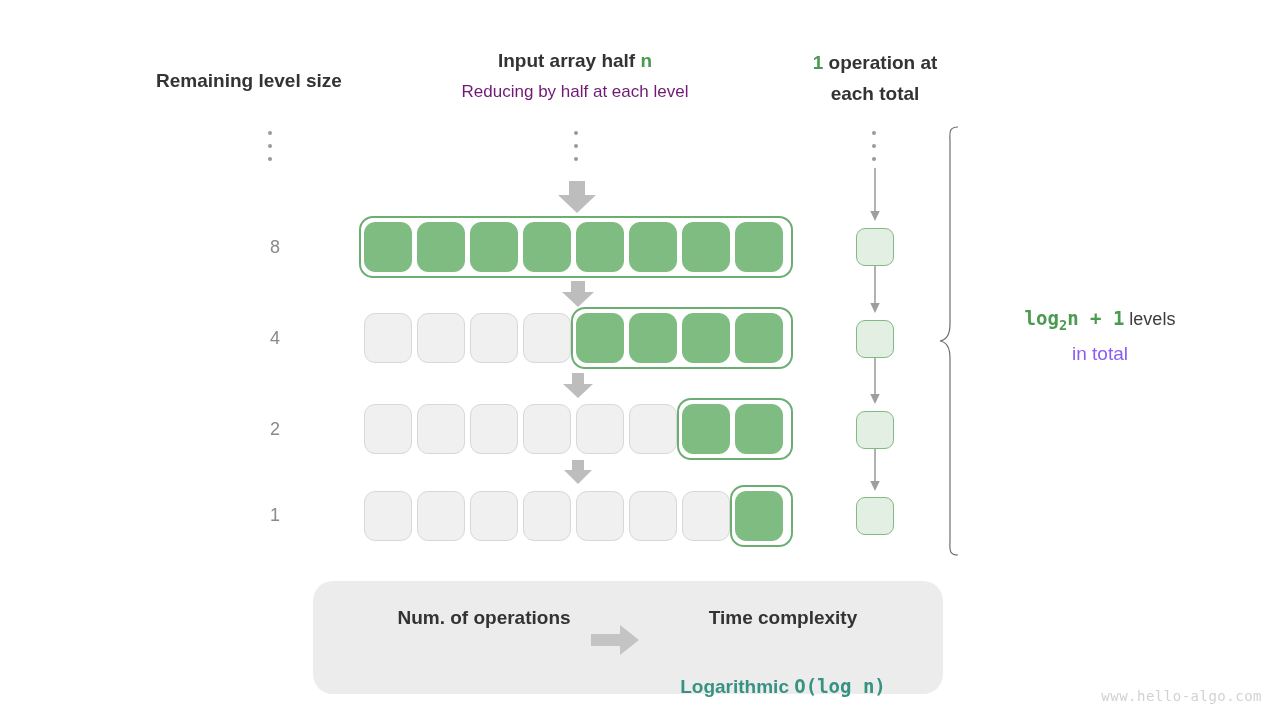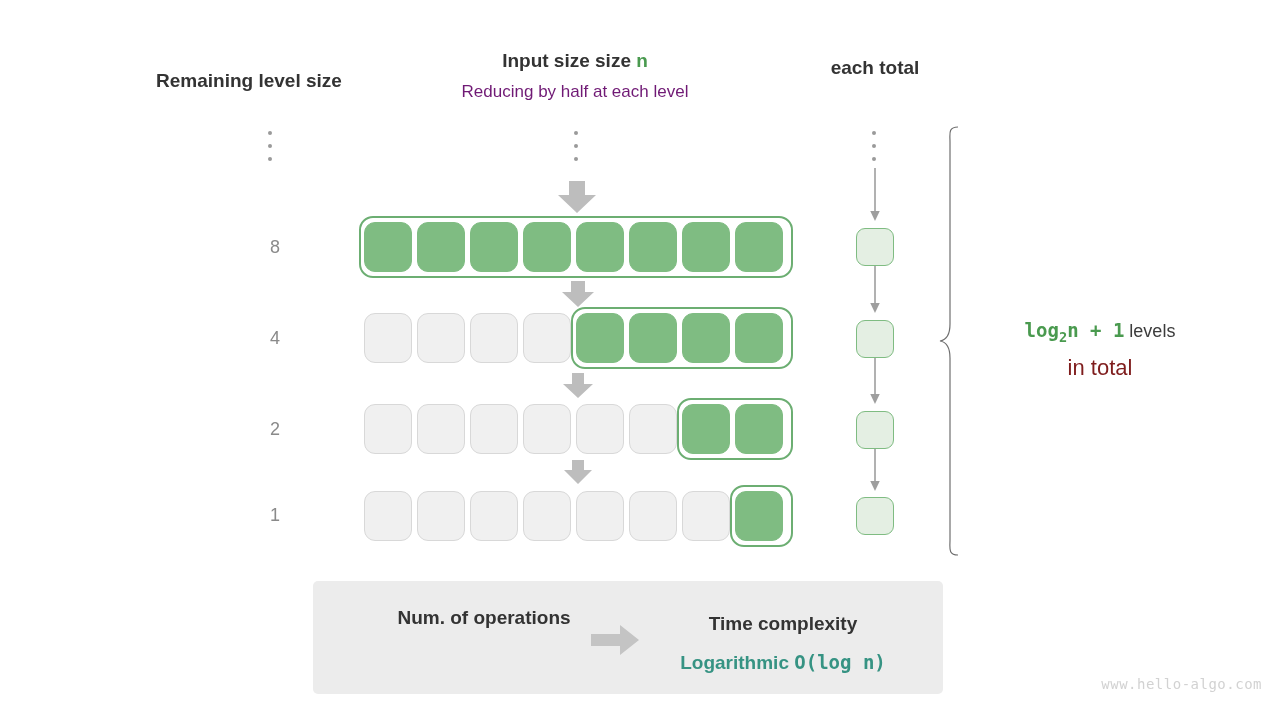--- a/index.html
+++ b/index.html
@@ -105,47 +105,46 @@
     border: 1.6px solid #7fbc82;
     box-sizing: border-box;
   }
 
   
   .brace-note {
     position: absolute;
     text-align: center;
     line-height: 1.45;
     white-space: nowrap;
-    margin-top: 12px;
   }
   .mono-green {
     font-family: "DejaVu Sans Mono", monospace;
     font-weight: bold;
     color: #4a9a4f;
     font-size: 19px;
   }
   .note-plain {
     font-size: 18px;
     color: #3c3c3c;
   }
   .note-sub {
-    font-size: 22px;
-    color: #7f1d1d;
+    font-size: 19px;
+    color: #8b5cf6;
   }
   sub { font-size: 0.72em; }
 
   
   .summary {
     position: absolute;
     left: 313px;
     top: 581px;
     width: 630px;
     height: 113px;
     background: #ececec;
-    border-radius: 5px;
+    border-radius: 20px;
   }
   .sum-head {
     font-weight: bold;
     font-size: 19px;
     color: #333333;
     text-align: center;
     white-space: nowrap;
   }
   .sum-val-green {
     font-family: "DejaVu Sans Mono", monospace;
@@ -154,51 +153,55 @@
     color: #4a9a4f;
     text-align: center;
     white-space: nowrap;
   }
   .sum-val-teal {
     font-size: 19px;
     font-weight: bold;
     color: #369383;
     text-align: center;
     white-space: nowrap;
+    margin-top: 24px;
   }
   .sum-val-teal .mono {
     font-family: "DejaVu Sans Mono", monospace;
   }
 
   
   .watermark {
     position: absolute;
     right: 18px;
-    bottom: 28px;
+    bottom: 16px;
     font-family: "DejaVu Sans Mono", monospace;
     font-size: 14px;
     color: #d2d2d2;
     letter-spacing: 0.5px;
   }
 </style>
 </head>
 <body>
 
 <div class="abs col-title" style="left:156px; top:68px;">
   <span>Remaining level size</span>
 </div>
 
 <div class="abs" style="left:425px; top:48px; width:300px;">
   <div class="col-title">
-    <span>Input size size </span><span class="accent">n</span>
+    <span>Input array half </span><span class="accent">n</span>
   </div>
   <div class="col-sub" style="margin-top:7px;">Reducing by half at each level</div>
 </div>
 
 <div class="abs" style="left:755px; top:50px; width:240px;">
+  <div class="col-title">
+    <span class="accent">1</span><span> operation at</span>
+  </div>
   <div class="col-title" style="margin-top:5px;">each total</div>
 </div>
 
 <div class="abs vdots" style="left:268px; top:131px;">
   <i></i>
     <i></i>
     <i></i>
 </div>
 <div class="abs vdots" style="left:574px; top:131px;">
   <i></i>
@@ -315,20 +318,20 @@
 
 <div class="summary">
   <div class="abs sum-head" style="left:36px; top:26px; width:270px;">Num. of operations</div>
 
   <div class="abs" style="left:278px; top:44px;">
     <svg width="48" height="30" viewBox="0 0 48 30">
       <polygon points="0,9 29,9 29,0 48,15 29,30 29,21 0,21" fill="#c4c4c4"></polygon>
     </svg>
   </div>
 
-  <div class="abs sum-head" style="left:330px; top:32px; width:280px;">Time complexity</div>
+  <div class="abs sum-head" style="left:330px; top:26px; width:280px;">Time complexity</div>
   <div class="abs sum-val-teal" style="left:330px; top:70px; width:280px;">
     <span>Logarithmic</span>
     <span class="mono">O(log n)</span>
   </div>
 </div>
 
 <div class="watermark">www.hello-algo.com</div>
 
 </body></html>

